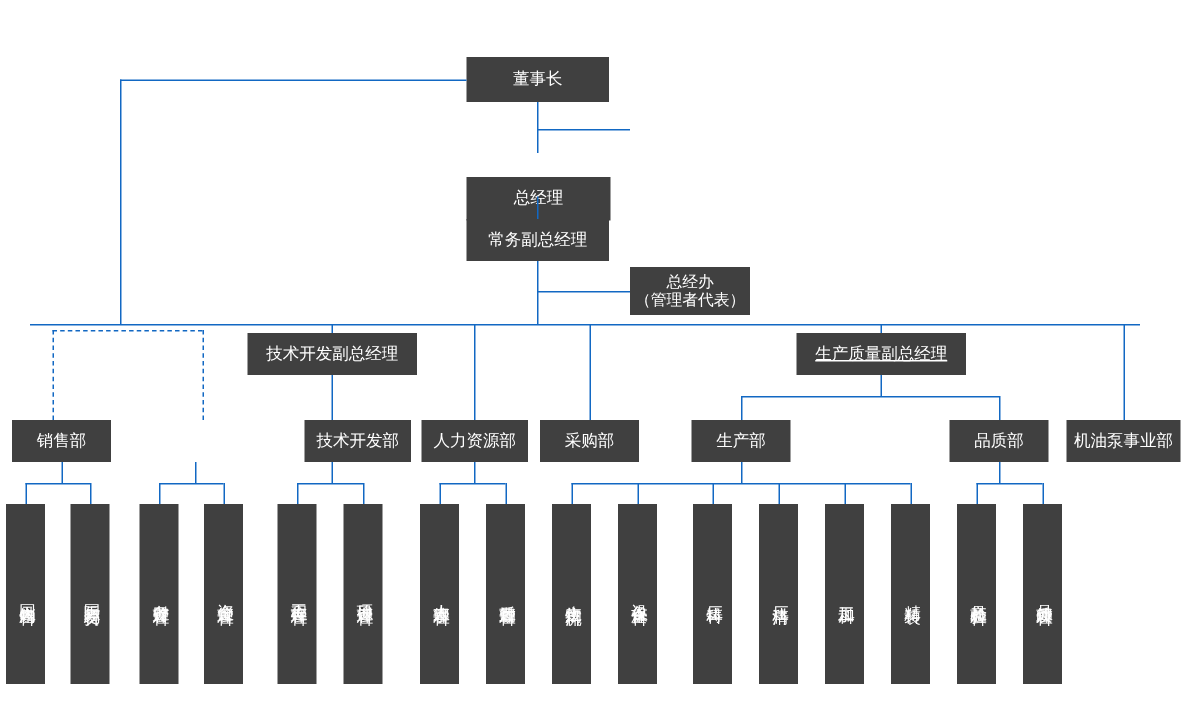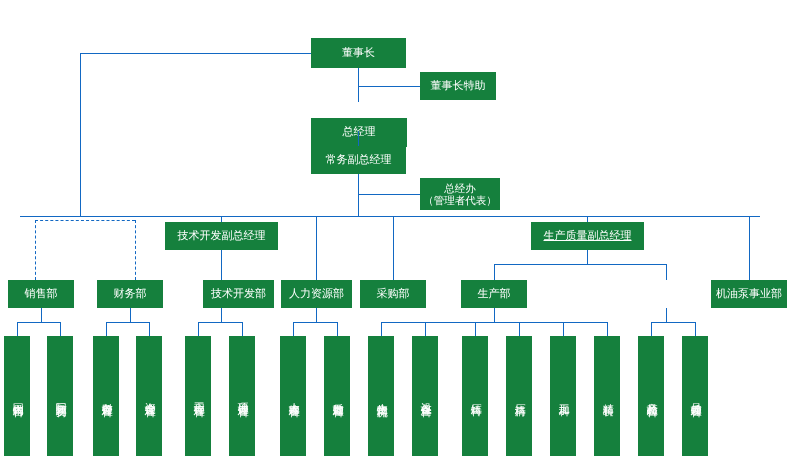--- a/index.html
+++ b/index.html
@@ -1,38 +1,35 @@
 <!DOCTYPE html>
 <html><head>
 <meta charset="utf-8">
 <style>
   html,body{margin:0;padding:0;}
   body{width:789px;height:476px;background:#ffffff;font-family:"DejaVu Sans",sans-serif;overflow:hidden;}
   #chart{position:relative;width:789px;height:476px;}
-  .node{position:absolute;background:#15803d;color:#ffffff;display:flex;align-items:center;justify-content:center;text-align:left;line-height:1.15;box-sizing:border-box;}
+  .node{position:absolute;background:#404040;color:#ffffff;display:flex;align-items:center;justify-content:center;text-align:left;line-height:1.15;box-sizing:border-box;}
   .node.h{font-size:11px;}
   .node.v{font-size:11px;writing-mode:vertical-rl;text-orientation:upright;letter-spacing:1px;}
   .node.two{font-size:10.5px;}
   .ln{position:absolute;background:#1268c3;}
   .ln.h{height:1px;}
   .ln.v{width:1px;}
   .dash-h{position:absolute;height:0;border-top:1px dashed #1268c3;}
   .dash-v{position:absolute;width:0;border-left:1px dashed #1268c3;}
   .twoline{display:flex;flex-direction:column;align-items:center;justify-content:center;}
 </style>
 </head>
 <body>
 
 <div id="chart">
 
   <div class="node h" style="left:311px;top:38px;width:95px;height:30px;">
       <span>董事长</span>
-    </div>
-  <div class="node h" style="left:420px;top:72px;width:76px;height:28px;">
-      <span>董事长特助</span>
     </div>
   <div class="node h" style="left:311px;top:102px;width:96px;height:29px;margin-top:16px;">
       <span>总经理</span>
     </div>
   <div class="node two twoline" style="left:420px;top:178px;width:80px;height:32px;">
      <span>总经办</span>
      <span>（管理者代表）</span>
   </div>
   <div class="node h" style="left:311px;top:146px;width:95px;height:28px;">
       <span>常务副总经理</span>
@@ -63,34 +60,34 @@
   <div class="ln v" style="left:221px;top:216px;height:6px;"></div>
   <div class="ln v" style="left:587px;top:216px;height:6px;"></div>
 
   <div class="dash-h" style="left:35px;top:220px;width:100px;"></div>
   <div class="dash-v" style="left:35px;top:220px;height:60px;"></div>
   <div class="dash-v" style="left:135px;top:220px;height:60px;"></div>
 
   <div class="node h" style="left:8px;top:280px;width:66px;height:28px;">
       <span>销售部</span>
     </div>
-  <div class="node h" style="left:97px;top:280px;width:66px;height:28px;">
-      <span>财务部</span>
-    </div>
   <div class="node h" style="left:183px;top:280px;width:71px;height:28px;margin-left:20px;">
       <span>技术开发部</span>
     </div>
   <div class="node h" style="left:281px;top:280px;width:71px;height:28px;">
       <span>人力资源部</span>
     </div>
   <div class="node h" style="left:461px;top:280px;width:66px;height:28px;">
       <span>生产部</span>
     </div>
   <div class="node h" style="left:360px;top:280px;width:66px;height:28px;">
       <span>采购部</span>
+    </div>
+  <div class="node h" style="left:633px;top:280px;width:66px;height:28px;">
+      <span>品质部</span>
     </div>
   <div class="node h" style="left:711px;top:280px;width:76px;height:28px;">
       <span>机油泵事业部</span>
     </div>
 
   <div class="ln v" style="left:221px;top:250px;height:30px;"></div>
   <div class="ln v" style="left:316px;top:216px;height:64px;"></div>
   <div class="ln v" style="left:393px;top:216px;height:64px;"></div>
   <div class="ln v" style="left:749px;top:216px;height:64px;"></div>
   <div class="ln h" style="left:494px;top:264px;width:172px;"></div>

